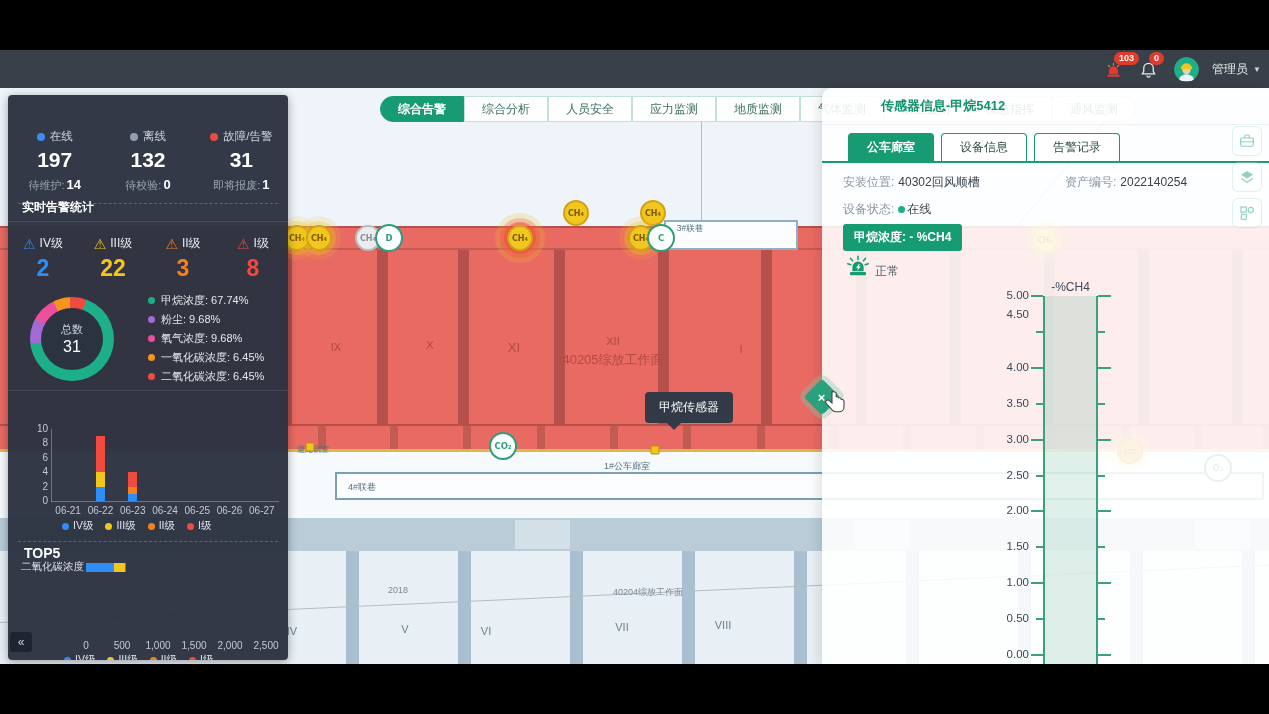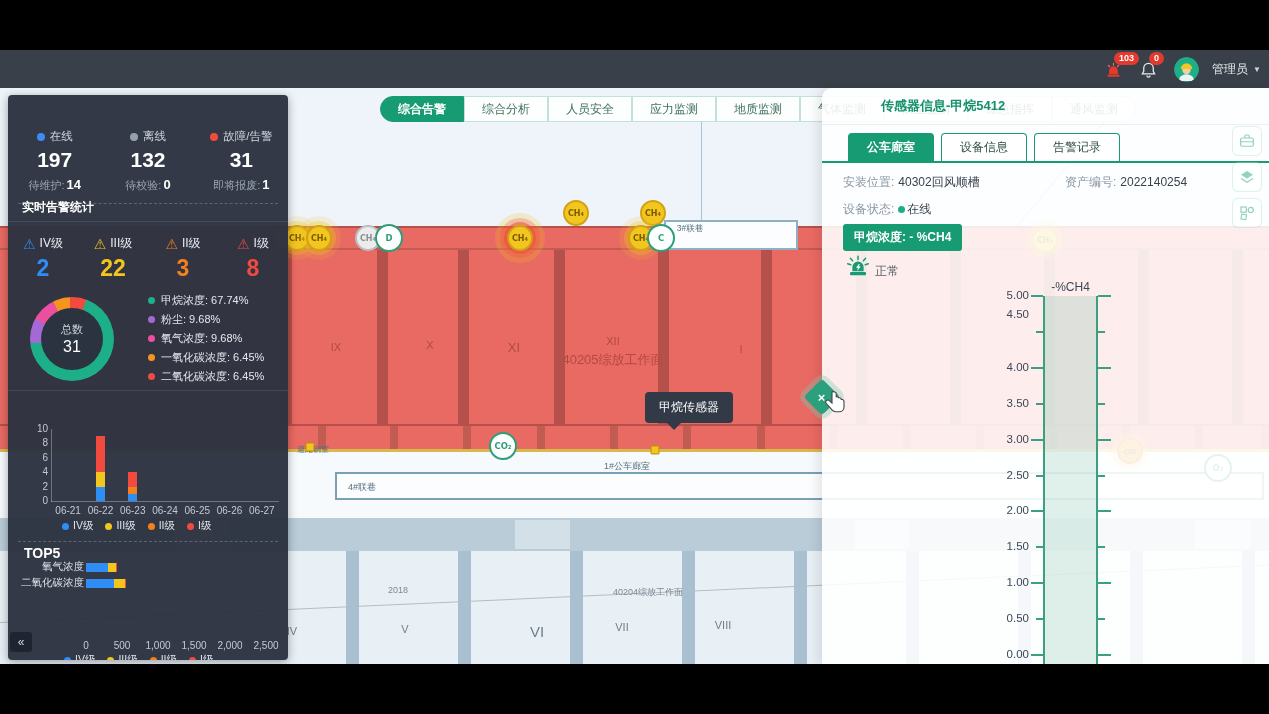--- a/index.html
+++ b/index.html
@@ -193,21 +193,21 @@
         <div class="mlabel" style="left: 613px; top: 253px; font-size: 11px; color: rgb(178, 74, 67);">XII</div>
         <div class="mlabel" style="left: 741px; top: 261px; font-size: 11px; color: rgb(178, 74, 67);">I</div>
         <div class="mlabel" style="left: 613px; top: 272px; font-size: 13px; color: rgb(178, 74, 67);">40205综放工作面</div>
         <div class="mlabel" style="left: 313px; top: 361px; font-size: 8px; color: rgb(85, 112, 127);">避难硐室</div>
         <div class="mlabel" style="left: 627px; top: 378px; font-size: 9px; color: rgb(85, 112, 127);">1#公车廊室</div>
         <div class="mlabel" style="left: 362px; top: 399px; font-size: 9px; color: rgb(85, 112, 127);">4#联巷</div>
         <div class="mlabel" style="left: 398px; top: 502px; font-size: 9px; color: rgb(124, 136, 148);">2018</div>
         <div class="mlabel" style="left: 648px; top: 504px; font-size: 9px; color: rgb(124, 136, 148);">40204综放工作面</div>
         <div class="mlabel" style="left: 292px; top: 543px; font-size: 11px; color: rgb(110, 127, 140);">IV</div>
         <div class="mlabel" style="left: 405px; top: 541px; font-size: 11px; color: rgb(110, 127, 140);">V</div>
-        <div class="mlabel" style="left: 537px; top: 543px; font-size: 15px; color: rgb(110, 127, 140);">VI</div>
+        <div class="mlabel" style="left: 486px; top: 543px; font-size: 11px; color: rgb(110, 127, 140);">VI</div>
         <div class="mlabel" style="left: 622px; top: 539px; font-size: 11px; color: rgb(110, 127, 140);">VII</div>
         <div class="mlabel" style="left: 723px; top: 537px; font-size: 11px; color: rgb(110, 127, 140);">VIII</div>
       </div>
     <div id="map-markers">
         <div class="marker mk-yellow rings-yellow" style="left: 297px; top: 150px;">CH₄</div>
         <div class="marker mk-yellow rings-yellow" style="left: 319px; top: 150px;">CH₄</div>
         <div class="marker mk-gray" style="left: 368px; top: 150px;">CH₄</div>
         <div class="marker mk-ring" style="left: 389px; top: 150px;">D</div>
         <div class="marker mk-yellow rings-red" style="left: 520px; top: 150px;">CH₄</div>
         <div class="marker mk-yellow" style="left: 576px; top: 125px;">CH₄</div>
@@ -368,28 +368,20 @@
           </div>
           <div class="leg-item">
             <div class="leg-dot" style="background: rgb(240, 75, 62);"></div>
             <span>I级</span>
           </div>
         </div>
       </div>
     <div class="dash-div" style="top:446px;"></div>
     <div class="top5-title">TOP5</div>
     <div class="t5-rows" id="top5-rows">
-        <div class="t5-row">
-          <div class="t5-lab">氧气浓度</div>
-          <div class="t5-track">
-            <div style="width: 21.6px; height: 9px; background: rgb(47, 142, 245);"></div>
-            <div style="width: 7.92px; height: 9px; background: rgb(242, 197, 31);"></div>
-            <div style="width: 0.72px; height: 9px; background: rgb(240, 75, 62);"></div>
-          </div>
-        </div>
         <div class="t5-row">
           <div class="t5-lab">二氧化碳浓度</div>
           <div class="t5-track">
             <div style="width: 28.08px; height: 9px; background: rgb(47, 142, 245);"></div>
             <div style="width: 10.8px; height: 9px; background: rgb(242, 197, 31);"></div>
             <div style="width: 0.72px; height: 9px; background: rgb(240, 75, 62);"></div>
           </div>
         </div>
       </div>
     <div class="t5-x" id="top5-x">

